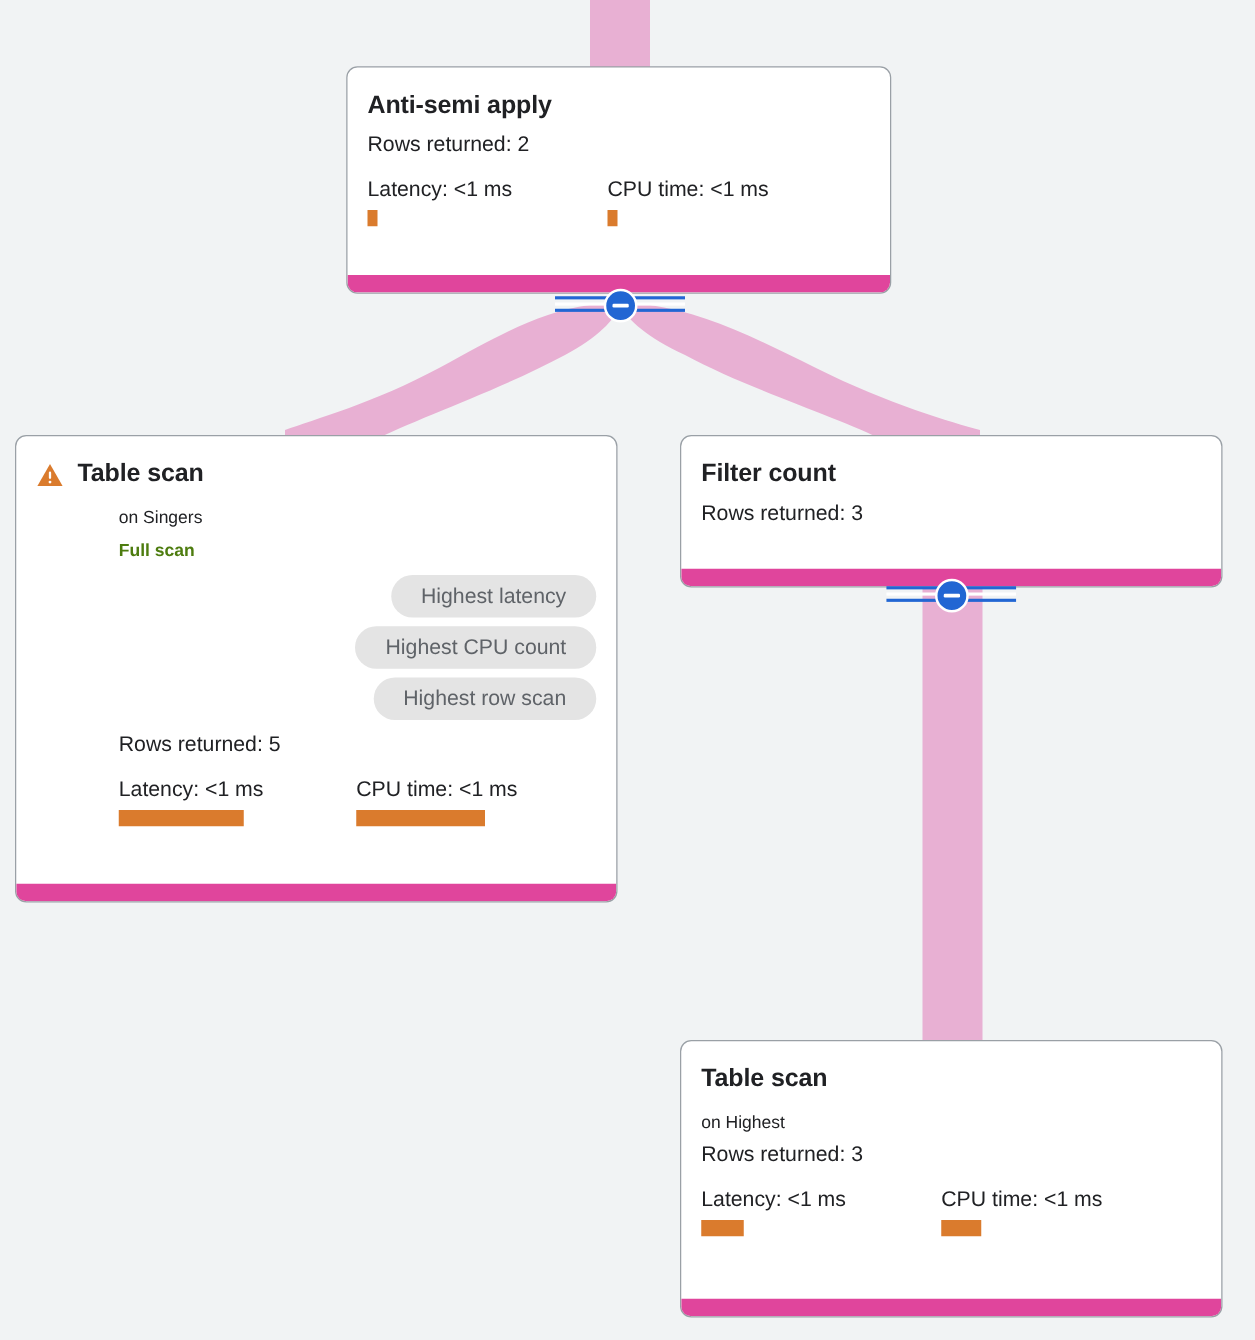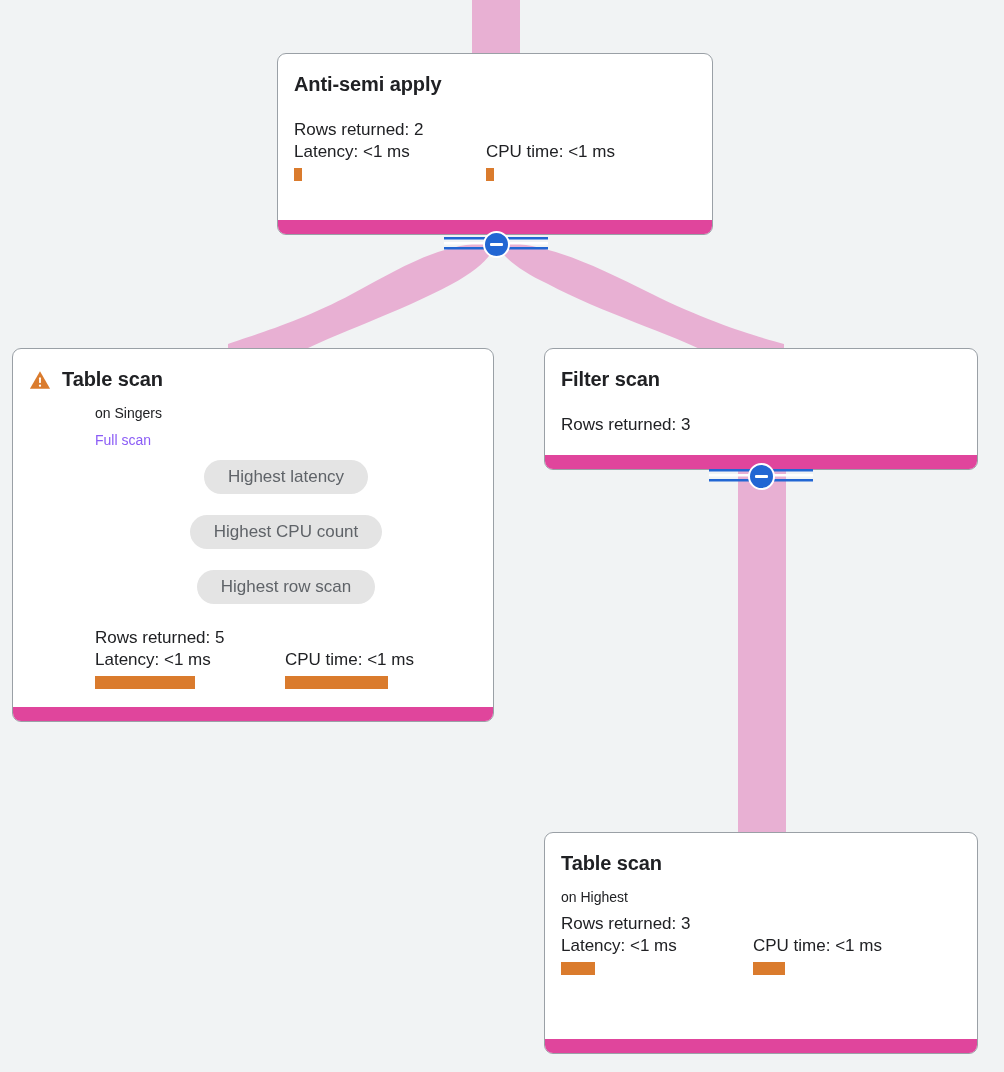--- a/index.html
+++ b/index.html
@@ -75,50 +75,52 @@
     margin-top: 2px;
     display: block;
   }
   .node-sub {
     font-size: 14px;
     color: #202124;
     line-height: 24px;
     margin-top: 10px;
   }
   .node-sub.muted {
-    color: #8b5cf6;
+    color: #4d7c0f;
     margin-top: 3px;
+    font-weight: bold;
   }
   .node-rows {
     font-size: 17px;
     color: #202124;
     line-height: 24px;
-    margin-top: 22px;
+    margin-top: 8px;
   }
   .node-rows.tight { margin-top: 3px; }
 
   
   .chips {
     margin-top: 8px;
     display: flex;
     flex-direction: column;
-    align-items: center;
-    gap: 21px;
+    align-items: flex-end;
+    gap: 7px;
   }
   .chip {
     background: #e4e4e4;
     color: #5f6368;
     font-size: 17px;
     line-height: 20px;
     border-radius: 20px;
     padding: 7px 24px;
   }
 
   
   .metrics {
+    margin-top: 14px;
     display: flex;
   }
   .metric-label {
     font-size: 17px;
     color: #202124;
     line-height: 20px;
     white-space: nowrap;
   }
   .metric-bar {
     height: 13px;
@@ -251,21 +253,21 @@
           </div>
         </div>
       </div>
     </div>
     <div class="node-footer"></div>
   </div>
 
   <div class="node" style="left:544px; top:348px; width:434px; height:122px;">
     <div class="node-body">
       <div class="node-title-row">
-        <div class="node-title">Filter scan</div>
+        <div class="node-title">Filter count</div>
       </div>
       <div class="node-rows">Rows returned: 3</div>
     </div>
     <div class="node-footer"></div>
   </div>
 
   <div class="toggle" style="left:709px; top:462px;">
     <svg class="rails" viewBox="0 0 104 20" width="104" height="20">
       <rect x="0" y="3" width="104" height="2.5" fill="#2266d3"></rect>
       <rect x="0" y="8" width="104" height="2.5" fill="#ffffff"></rect>

